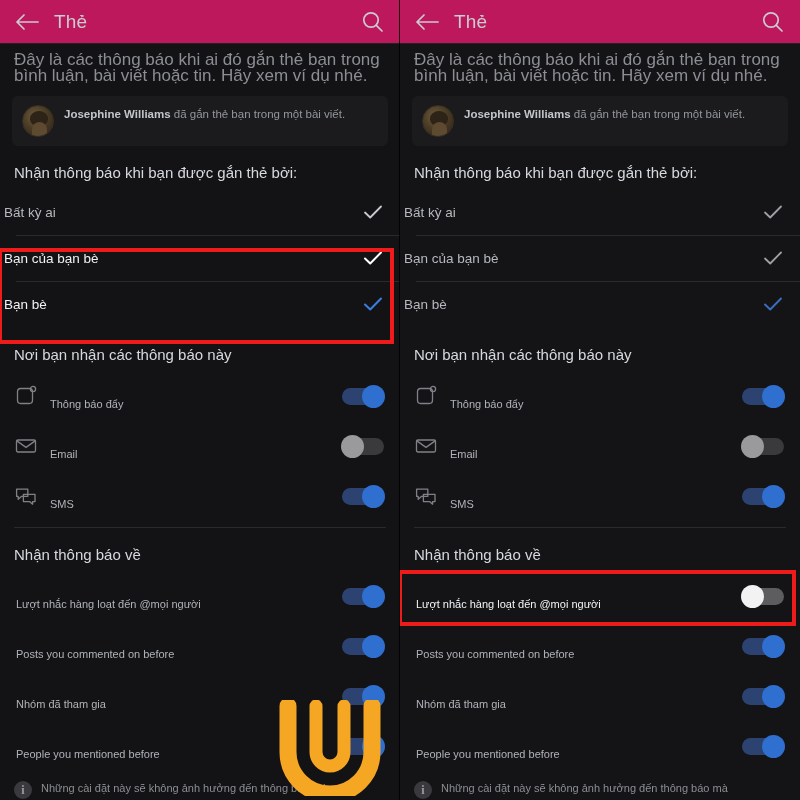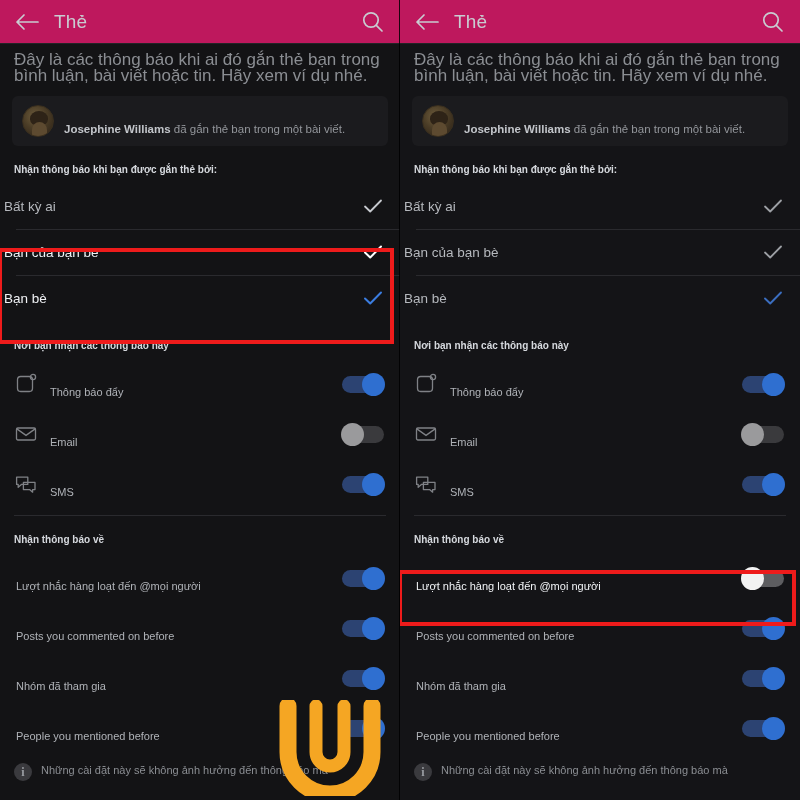--- a/index.html
+++ b/index.html
@@ -43,21 +43,21 @@
 
   
   .desc {
     color: #8b8e93; font-size: 17px; line-height: 16px;
     padding: 8px 14px 6px 14px;
   }
 
   
   .example-card {
     margin: 6px 12px 0 12px; background: #1b1b1e; border-radius: 6px;
-    display: flex; align-items: flex-end; gap: 10px; padding: 9px 10px;
+    display: flex; align-items: flex-start; gap: 10px; padding: 9px 10px;
   }
   .avatar {
     flex: 0 0 auto; width: 32px; height: 32px; border-radius: 50%;
     background: radial-gradient(circle at 40% 35%, #6e5c3c 0%, #4a3c26 45%, #2a2016 100%);
     border: 1px solid #3a2f1e; overflow: hidden; position: relative;
   }
   .avatar::before{
     content:""; position:absolute; left:7px; top:5px; width:18px; height:15px;
     border-radius: 50% 50% 45% 45%; background:#2e2317;
   }
@@ -65,21 +65,21 @@
     content:""; position:absolute; left:9px; top:16px; width:15px; height:16px;
     border-radius: 50% 50% 0 0; background:#5d4a30;
   }
   .example-text {
     color: #93969b; font-size: 11.5px; line-height: 16px; padding-top: 1px;
   }
   .example-text b { color: #c2c5ca; font-weight: 700; }
 
   
   .section-title {
-    color: #d6d9de; font-size: 10px; font-weight: 700;
+    color: #d6d9de; font-size: 15px; font-weight: 400;
     padding: 18px 18px 8px 14px;
   }
 
   
   .rows { padding: 0; }
   .row {
     position: relative; display: flex; align-items: center;
     height: 46px; padding: 0 16px 0 4px;
   }
   .row .divider {

